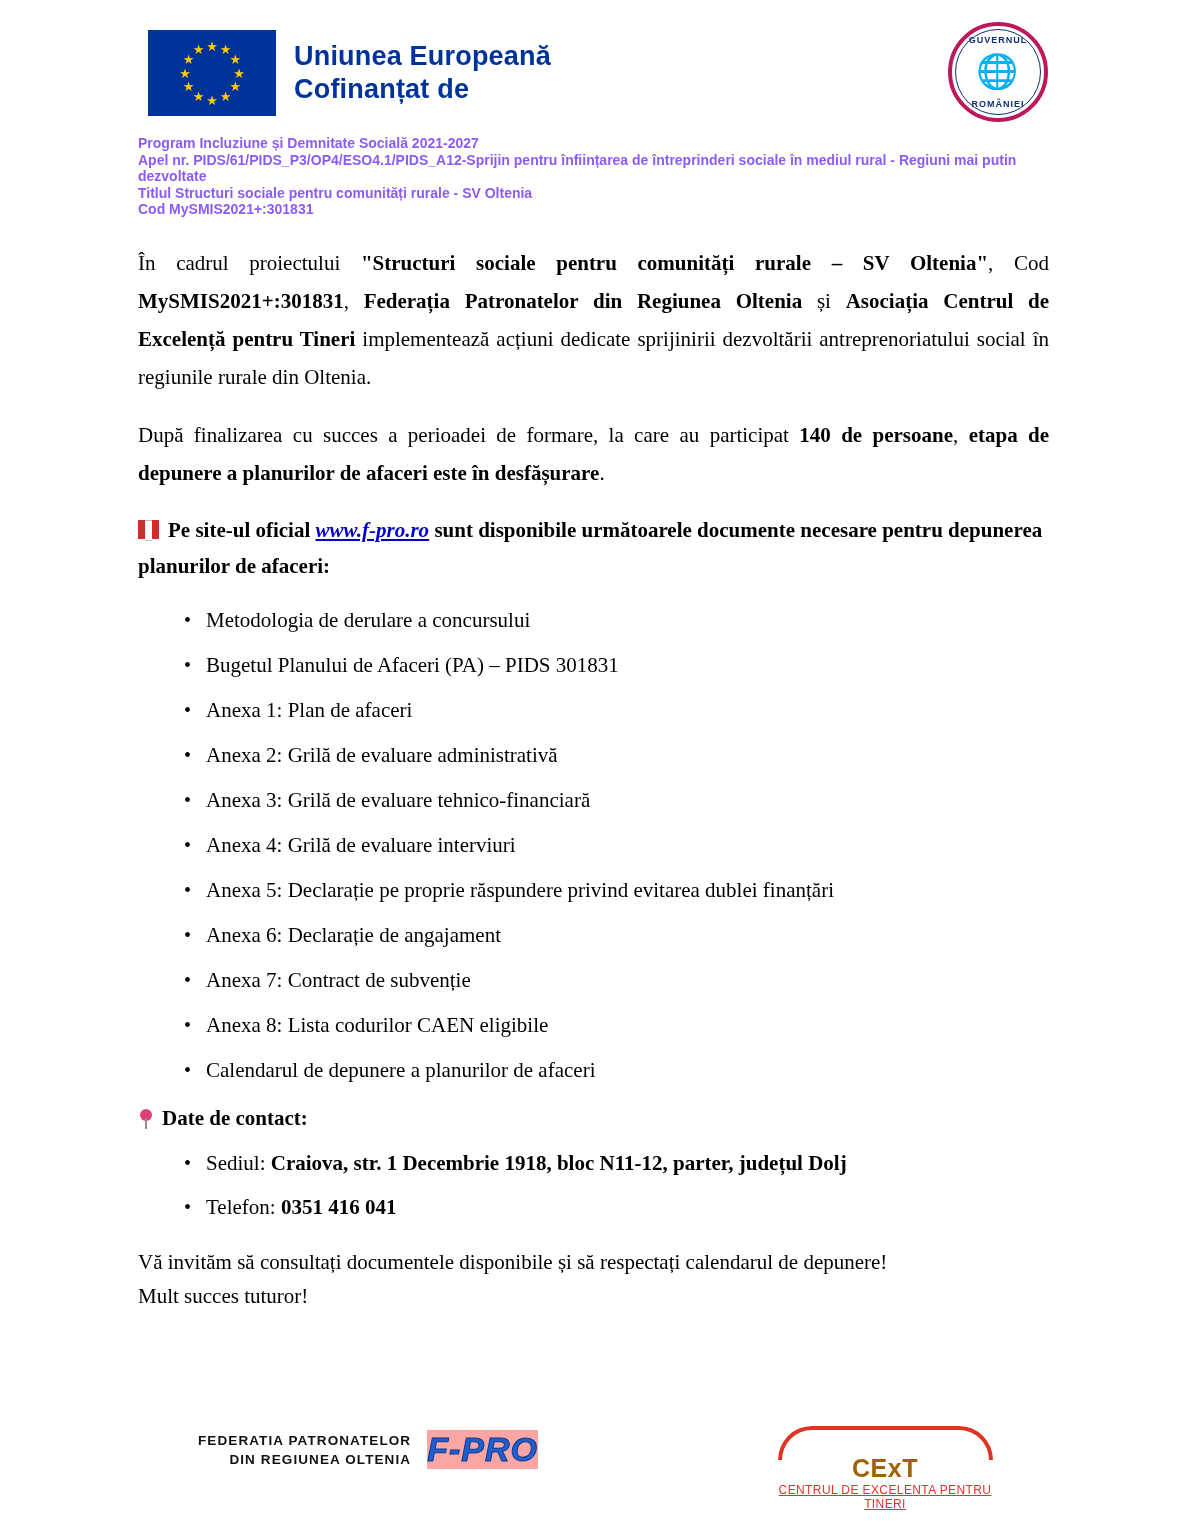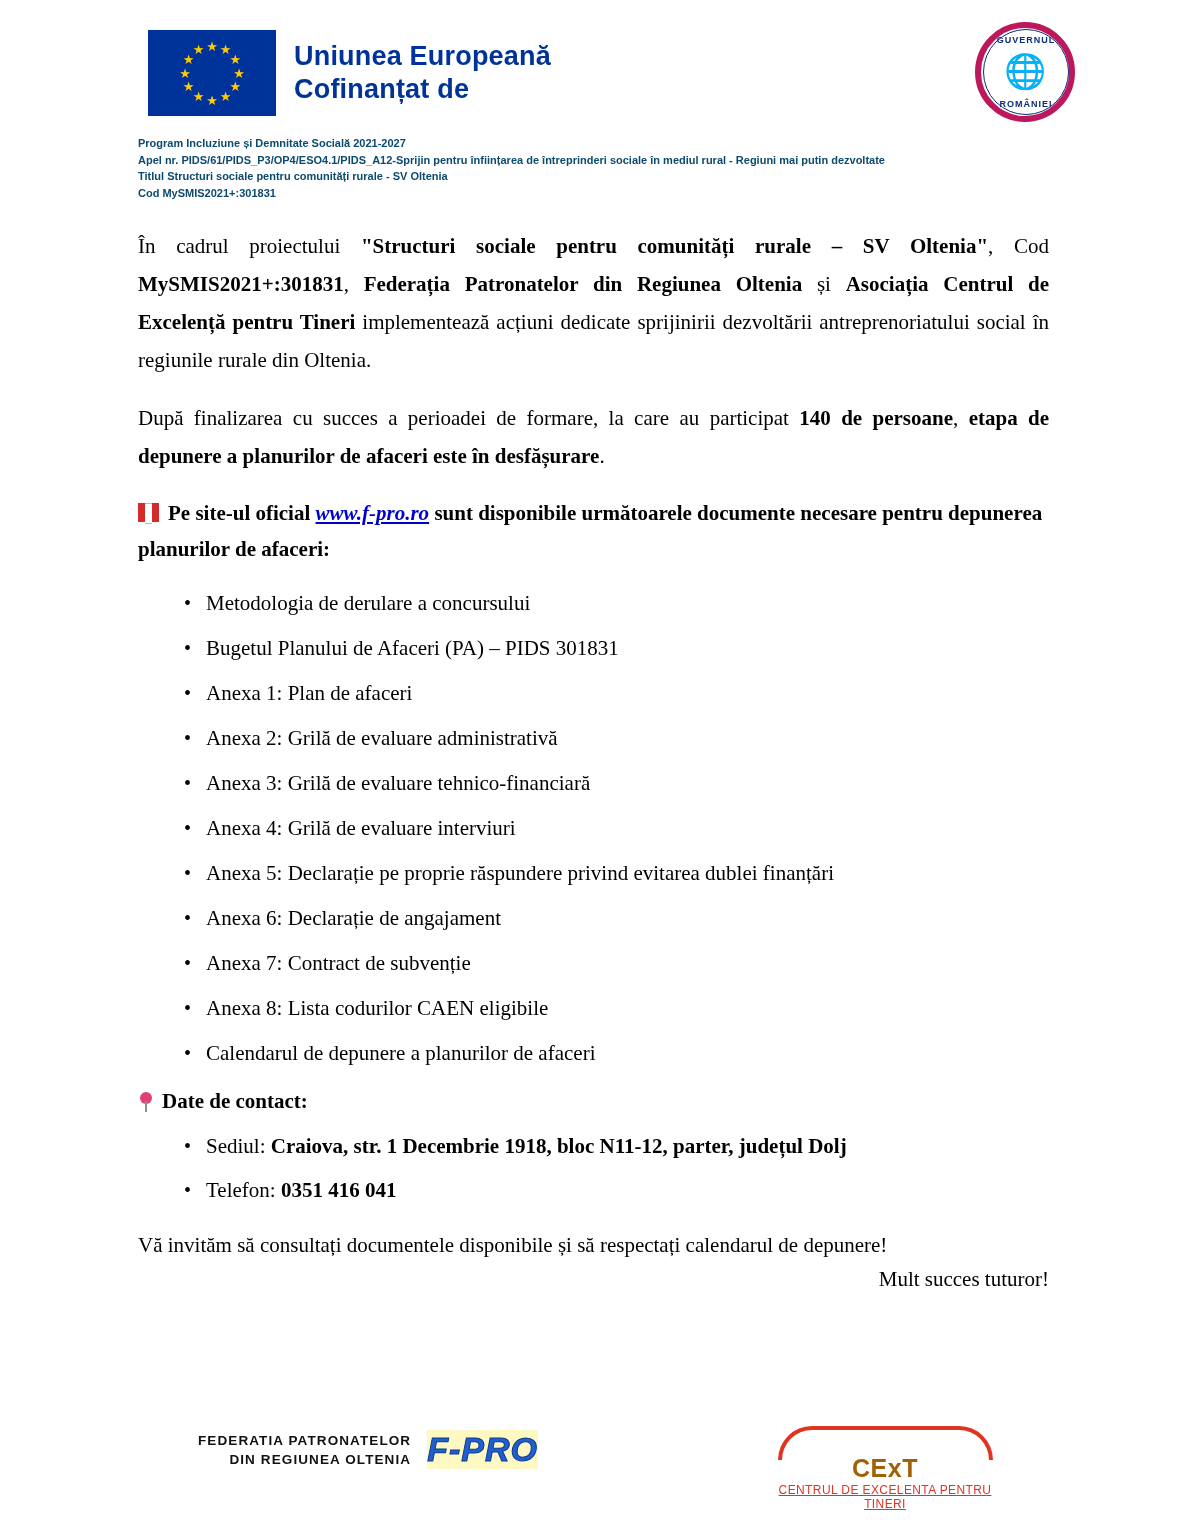--- a/index.html
+++ b/index.html
@@ -53,30 +53,30 @@
   .eu-text {
     color: #003399;
     font-family: "Liberation Sans", sans-serif;
     font-weight: bold;
     font-size: 27px;
     line-height: 33px;
     letter-spacing: 0.2px;
   }
   .gov-seal {
     position: absolute;
-    right: 112px;
+    right: 139px;
     top: 22px;
     width: 100px;
     height: 100px;
     border-radius: 50%;
-    border: 6px solid #be185d;
+    border: 4px solid #be185d;
     box-sizing: border-box;
     display: flex;
     align-items: center;
-    justify-content: flex-end;
+    justify-content: center;
   }
   .gov-seal .inner {
     width: 84px;
     height: 84px;
     border-radius: 50%;
     border: 1px solid #0b2d7a;
     position: relative;
     display: flex;
     align-items: center;
     justify-content: center;
@@ -99,24 +99,24 @@
     letter-spacing: 1px;
   }
   .gov-seal .top-text { top: 5px; }
   .gov-seal .bottom-text { bottom: 5px; }
 
   
   .meta {
     margin: 10px 0 0 138px;
     width: 930px;
     font-family: "Liberation Sans", sans-serif;
-    font-size: 11px;
+    font-size: 14px;
     line-height: 16.5px;
     font-weight: bold;
-    color: #0c4a6e;
+    color: #8b5cf6;
   }
   .meta div { margin: 0; }
 
   
   .content {
     margin: 26px 138px 0 138px;
     font-size: 21px;
     line-height: 38px;
     text-align: justify;
   }
@@ -220,21 +220,21 @@
     top: 0;
     font-size: 20px;
   }
 
   .closing {
     margin-top: 16px;
     font-size: 21px;
     line-height: 34px;
     text-align: justify;
   }
-  .closing .line2 { text-align: right; }
+  .closing .line2 { text-align: left; }
 
   
   .footer {
     position: absolute;
     left: 0;
     right: 0;
     bottom: 26px;
     height: 90px;
   }
   .fpro-block {
@@ -255,21 +255,21 @@
     text-align: right;
   }
   .fpro-logo {
     font-family: "Liberation Sans", sans-serif;
     font-weight: bold;
     font-style: italic;
     font-size: 34px;
     color: #1f5fd0;
     letter-spacing: 1px;
     -webkit-text-stroke: 1px #0c3a8a;
-    background: #fef9c3;
+    background: #fca5a5;
   }
   .cext-block {
     position: absolute;
     left: 770px;
     top: 6px;
     width: 230px;
     text-align: center;
   }
   .cext-arc {
     width: 215px;

